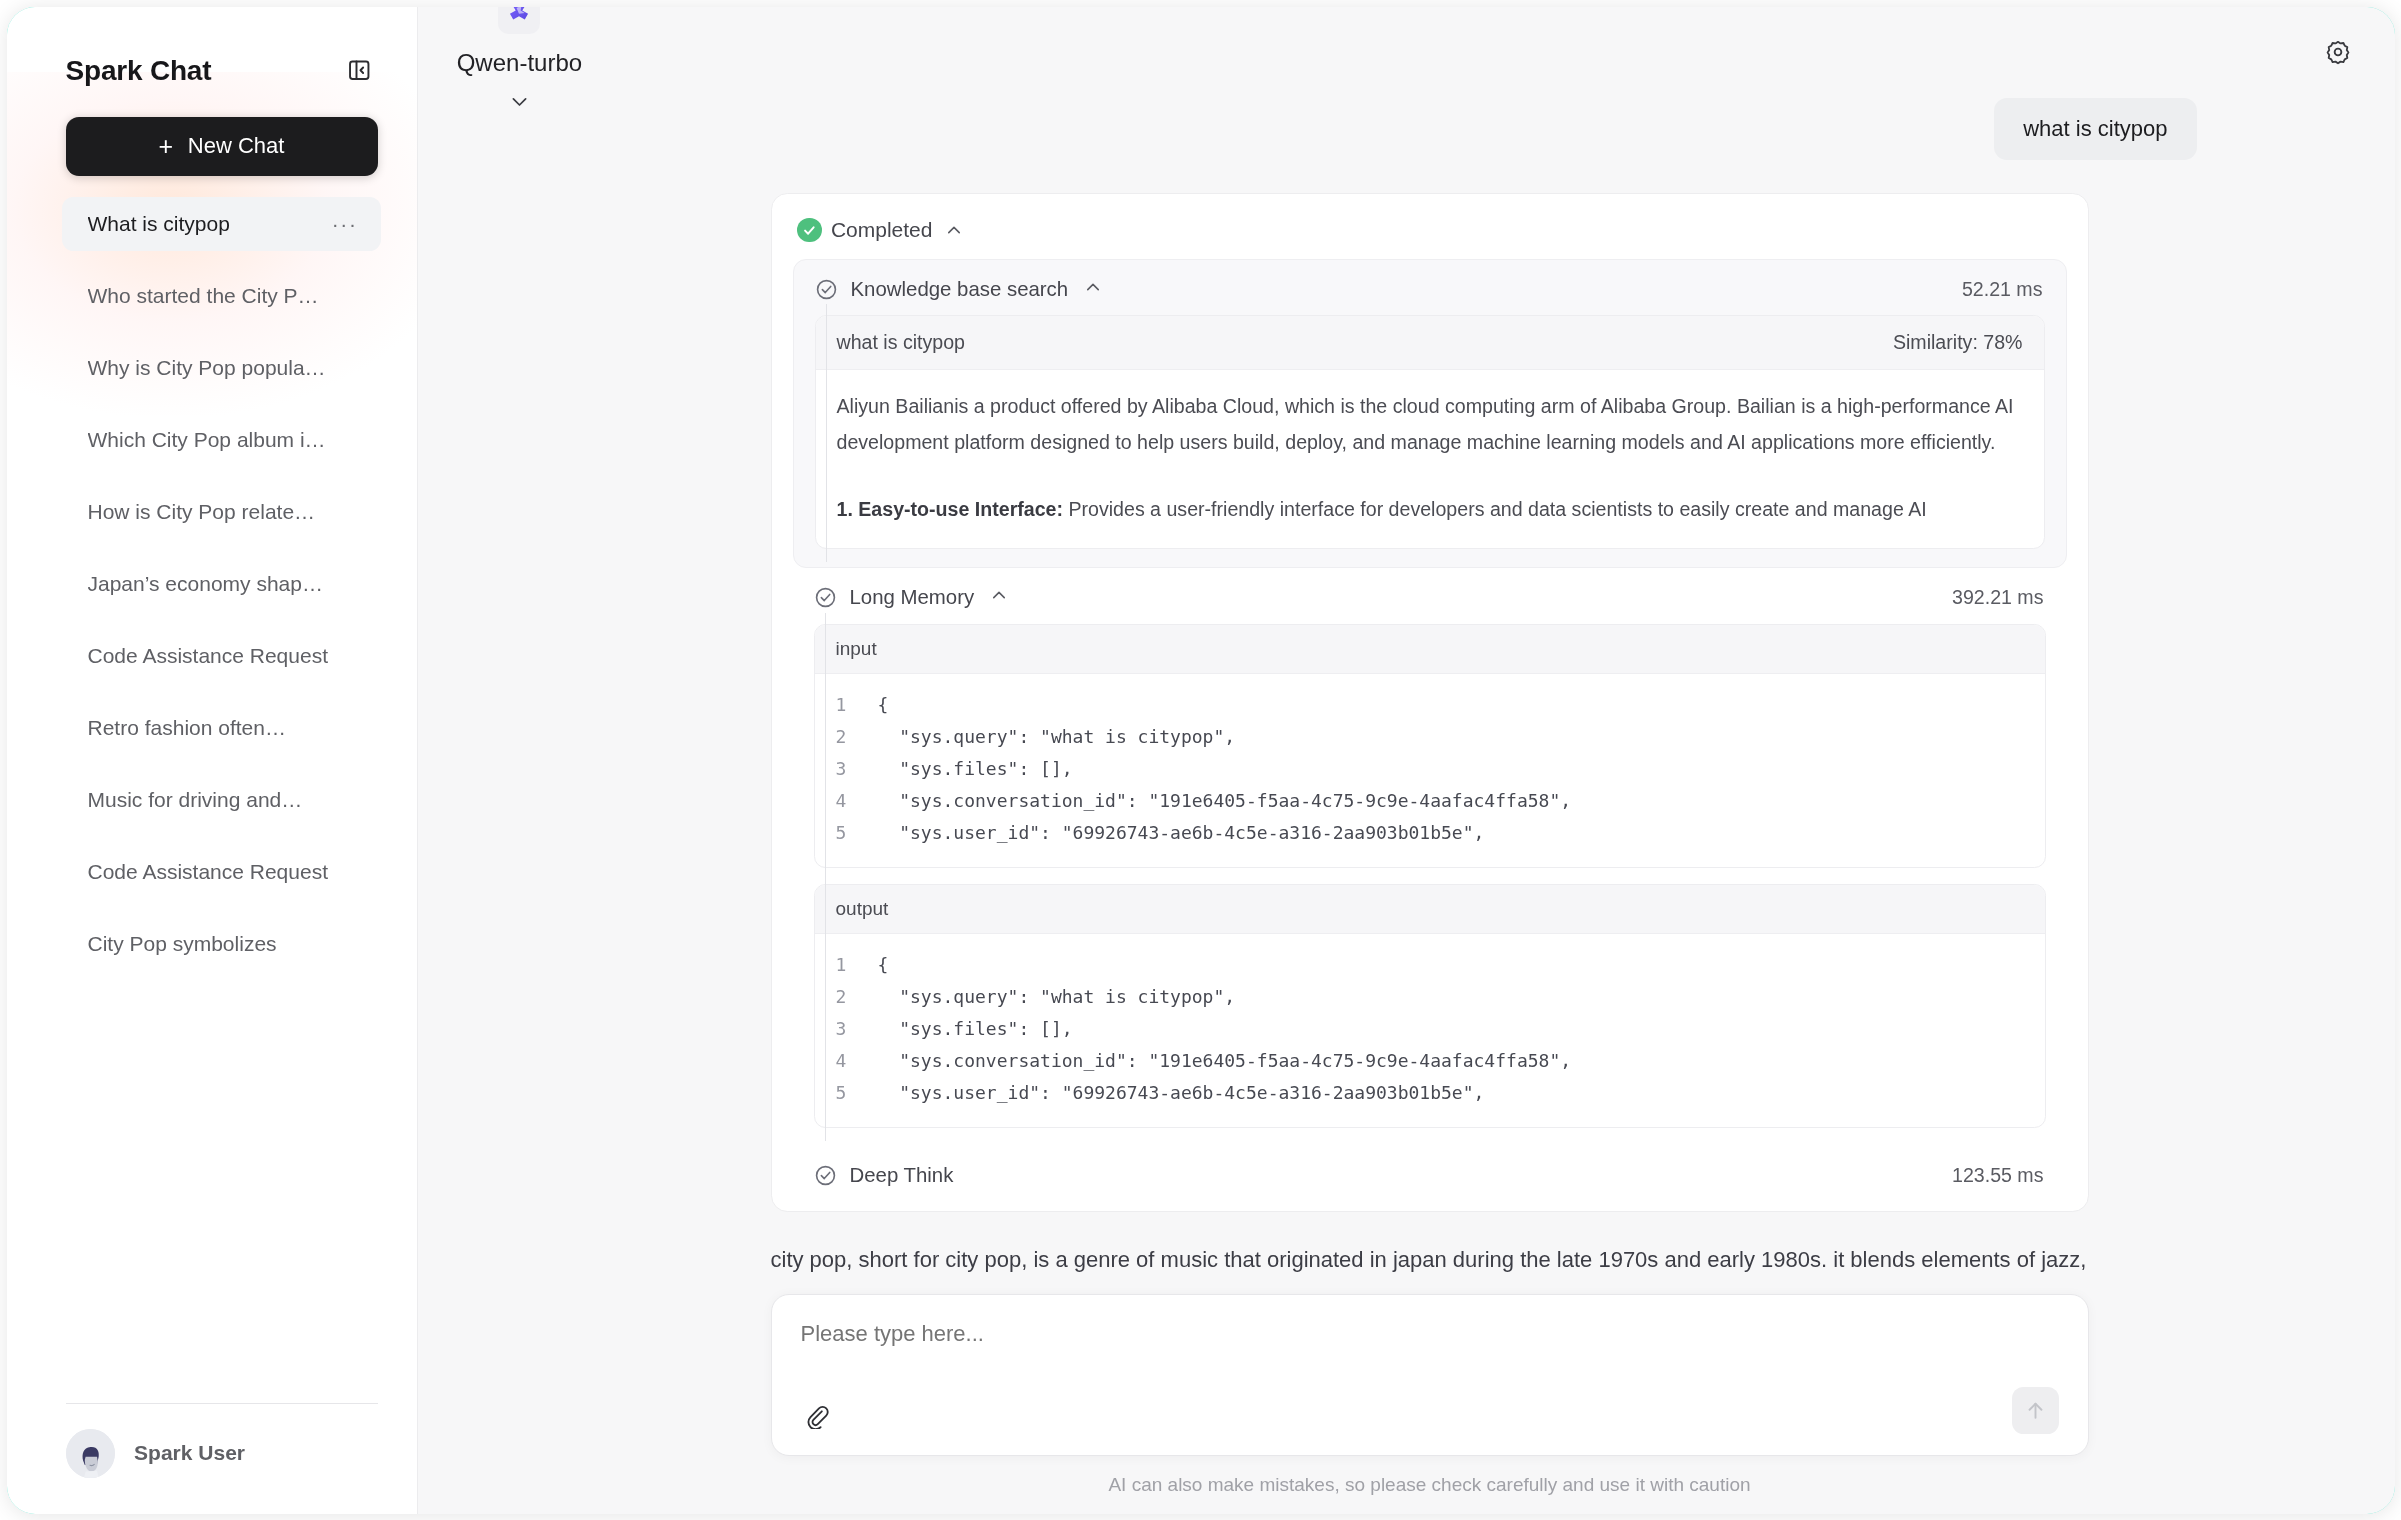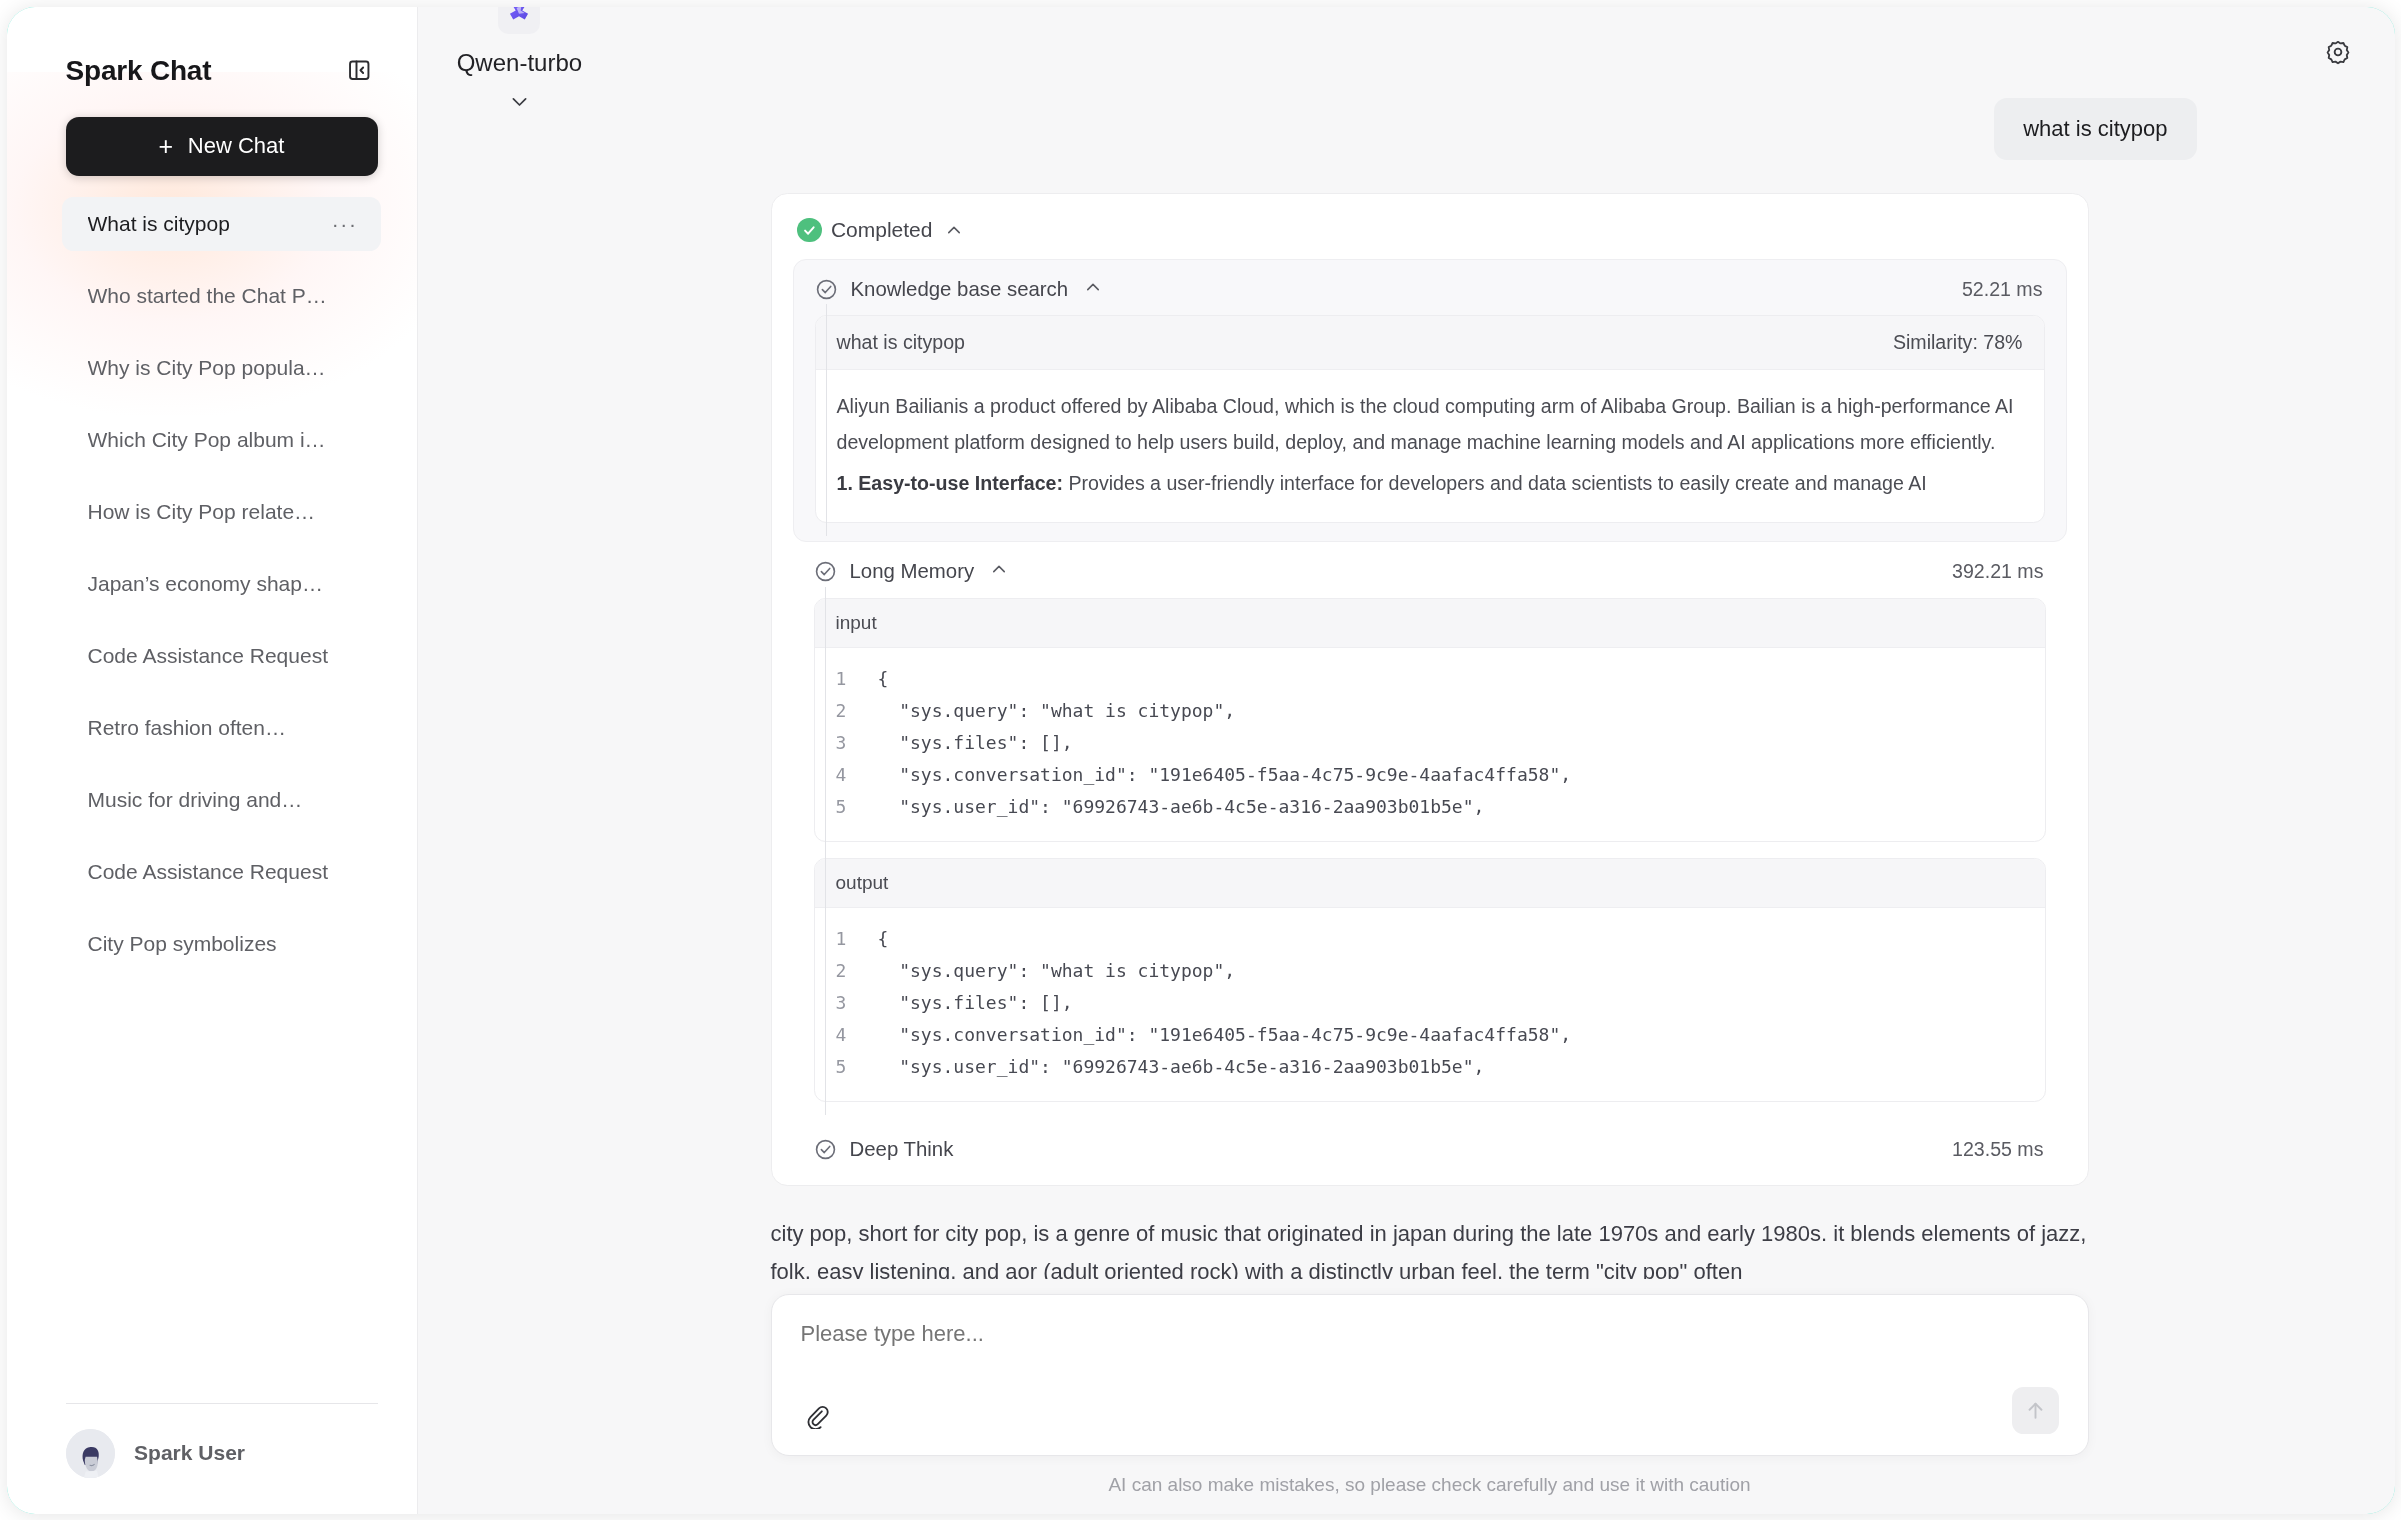--- a/index.html
+++ b/index.html
@@ -224,21 +224,21 @@
     background: #f6f6f8;
     border-bottom: 0.8px solid #eeeef1;
     display: flex; align-items: center; justify-content: space-between;
     padding: 14.7px 21px;
     font-size: 19.6px; color: #4b4c53;
   }
   .kb-result-body {
     padding: 19.6px 21px 21px 21px;
     font-size: 19.6px; line-height: 1.82; color: #4b4c53;
   }
-  .kb-para { margin-bottom: 5px; }
+  .kb-para { margin-bottom: 31px; }
   .kb-para:last-child { margin-bottom: 0; }
   .kb-bold { font-weight: 700; color: #3a3b42; }
 
   .io-block {
     background: #ffffff;
     border: 0.8px solid #ededf0;
     border-radius: 11.4px;
     overflow: hidden;
     margin-bottom: 16.3px;
   }
@@ -341,21 +341,21 @@
         <span>New Chat</span>
       </div>
     </div>
 
     <div class="chat-list" id="chat-list">
         <div class="chat-item active">
           <span class="label">What is citypop</span>
           <span class="chat-dots">···</span>
         </div>
         <div class="chat-item">
-          <span class="label">Who started the Chat P…</span>
+          <span class="label">Who started the City P…</span>
         </div>
         <div class="chat-item">
           <span class="label">Why is City Pop popula…</span>
         </div>
         <div class="chat-item">
           <span class="label">Which City Pop album i…</span>
         </div>
         <div class="chat-item">
           <span class="label">How is City Pop relate…</span>
         </div>

